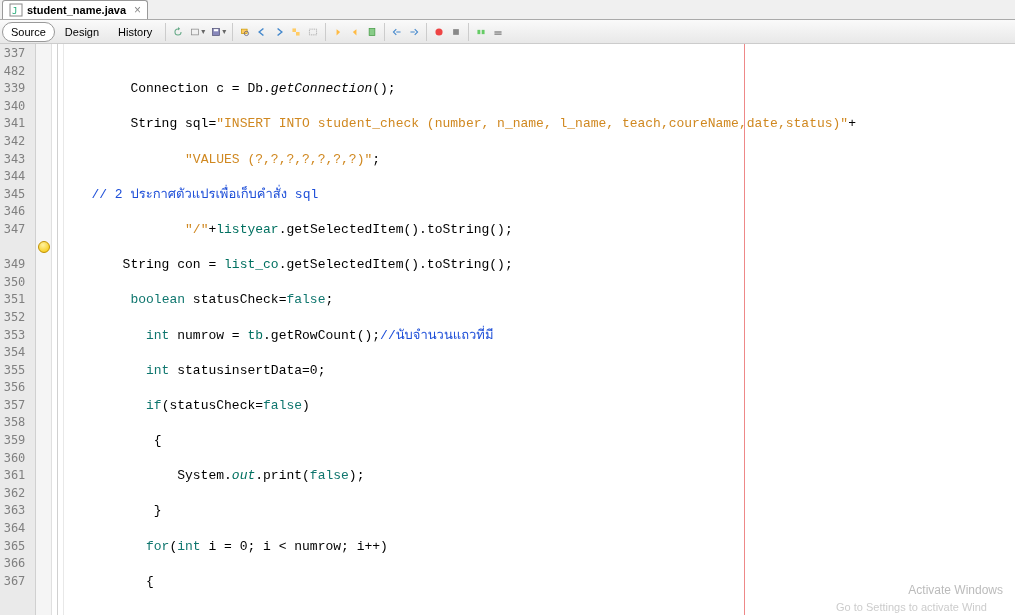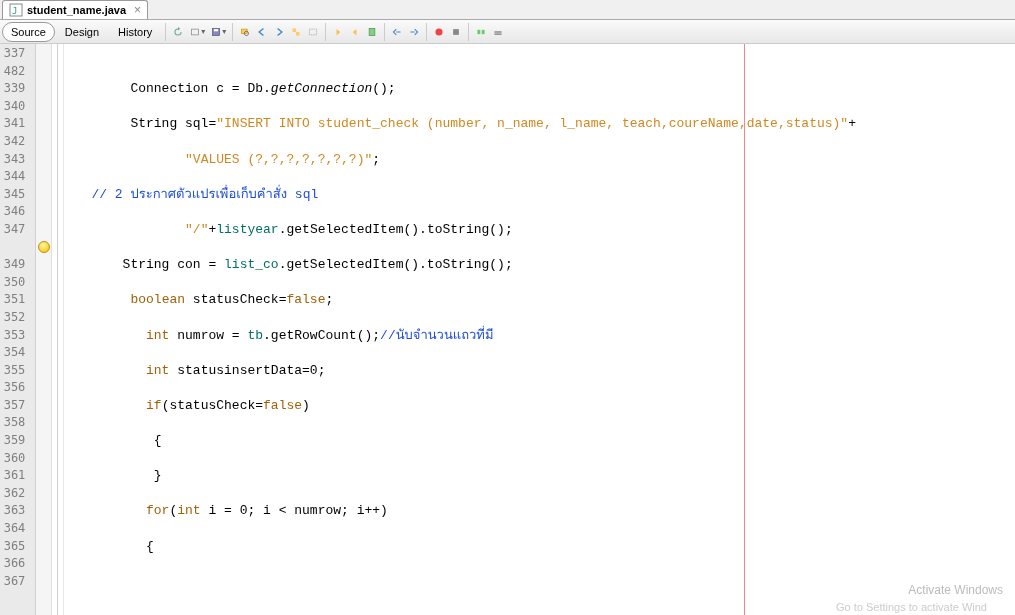--- a/index.html
+++ b/index.html
@@ -22,21 +22,21 @@
 .gutter-line { height: 17.6px; padding-right: 6px; line-height: 17.6px; }
 .anno-col { width: 16px; background: #f5f5f5; border-right: 1px solid #e0e0e0; padding-top: 1px; }
 .anno-cell { height: 17.6px; display: flex; align-items: center; justify-content: center; }
 .bulb { width: 12px; height: 12px; background: radial-gradient(circle at 40% 30%, #fff2a0, #f5c400); border-radius: 50%; border: 1px solid #c09000; }
 .fold-col { width: 12px; background: #fff; border-right: 1px solid #e8e8e8; padding-top: 1px; position: relative; }
 .fold-line { position: absolute; left: 5px; top: 0; bottom: 0; width: 1px; background: #d0d0d0; }
 .code { flex: 1; font-family: Consolas, "Courier New", monospace; font-size: 13px; line-height: 17.6px; white-space: pre; padding-top: 1px; padding-left: 4px; color: #000; position: relative; }
 .margin-line { position: absolute; top: 0; bottom: 0; width: 1px; background: #e88; left: 680px; }
 .code-line { height: 17.6px; }
 
-.kw { color: #a16207; }
+.kw { color: #0f766e; }
 .str { color: #d08820; }
 .cm { color: #1d4ed8; }
 .mth { font-style: italic; font-family: Liberation Mono, monospace; }
 .fld { color: #007060; }
 
 .watermark { position: absolute; right: 12px; bottom: 18px; color: #bbb; font-size: 12px; pointer-events: none; }
 .watermark-sub { position: absolute; right: 28px; bottom: 2px; color: #ccc; font-size: 11px; pointer-events: none; }
 </style>
 </head>
 <body>
@@ -236,20 +236,21 @@
 <div class="code-line"><span>        String sql=</span><span class="str">"INSERT INTO student_check (number, n_name, l_name, teach,coureName,date,status)"</span><span>+</span></div>
 <div class="code-line"><span>               </span><span class="str">"VALUES (?,?,?,?,?,?,?)"</span><span>;</span></div>
 <div class="code-line"><span class="cm">   // 2 ประกาศตัวแปรเพื่อเก็บคำสั่ง sql</span></div>
 <div class="code-line"><span>               </span><span class="str">"/"</span><span>+</span><span class="fld">listyear</span><span>.getSelectedItem().toString();</span></div>
 <div class="code-line"><span>       String con = </span><span class="fld">list_co</span><span>.getSelectedItem().toString();</span></div>
 <div class="code-line"><span>        </span><span class="kw">boolean</span><span> statusCheck=</span><span class="kw">false</span><span>;</span></div>
 <div class="code-line"><span>          </span><span class="kw">int</span><span> numrow = </span><span class="fld">tb</span><span>.getRowCount();</span><span class="cm">//นับจำนวนแถวที่มี</span></div>
 <div class="code-line"><span>          </span><span class="kw">int</span><span> statusinsertData=0;</span></div>
 <div class="code-line"><span>          </span><span class="kw">if</span><span>(statusCheck=</span><span class="kw">false</span><span>)</span></div>
 <div class="code-line"><span>           {</span></div>
+<div class="code-line"><span>              System.</span><span class="fld mth">out</span><span>.print(</span><span class="kw">false</span><span>);</span></div>
 <div class="code-line"><span>           }</span></div>
 <div class="code-line"><span>          </span><span class="kw">for</span><span>(</span><span class="kw">int</span><span> i = 0; i &lt; numrow; i++)</span></div>
 <div class="code-line"><span>          {</span></div>
 
 
 
 
 
 
 

